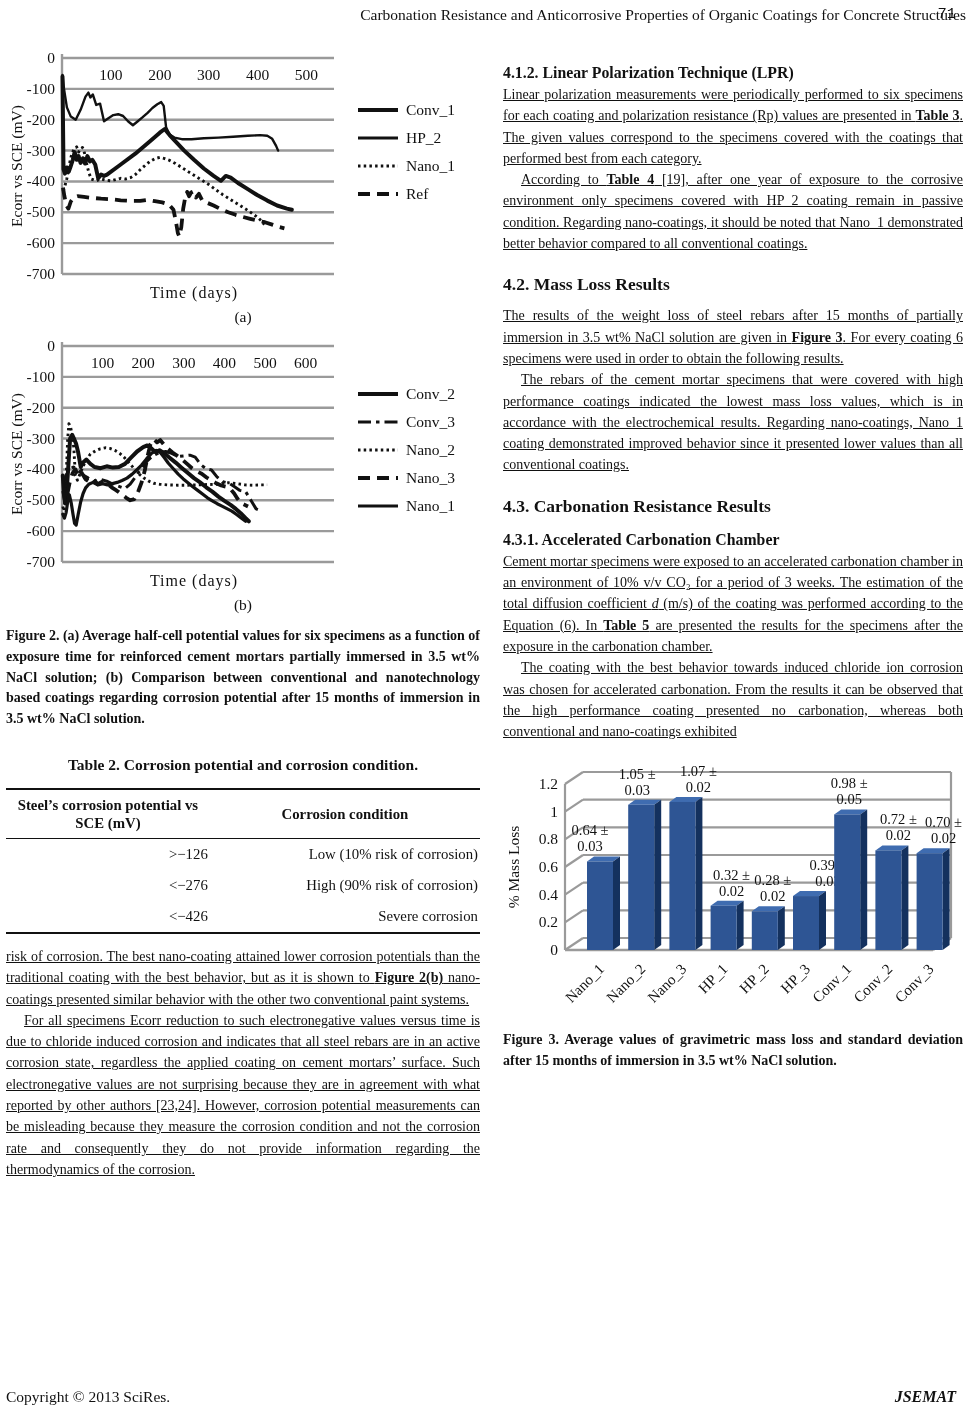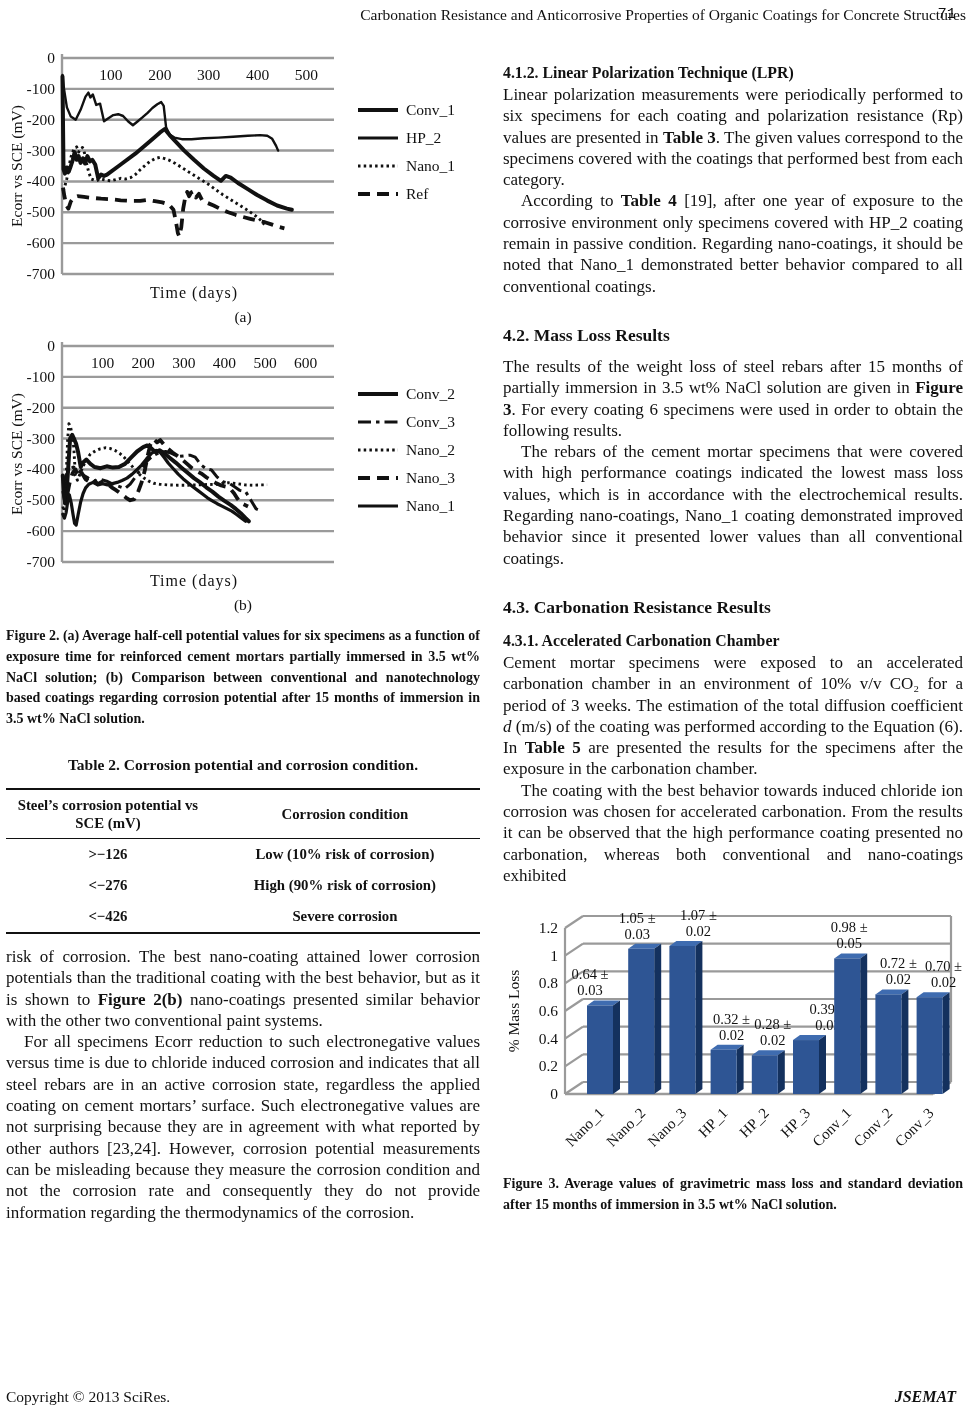--- a/index.html
+++ b/index.html
@@ -2,31 +2,31 @@
 <html><head>
 <meta charset="utf-8">
 <style>
   html,body{margin:0;padding:0;background:#fff;}
   body{width:966px;height:1416px;position:relative;font-family:"Liberation Serif",serif;color:#111;}
   .hdr{position:absolute;top:6px;left:0;width:100%;text-align:right;font-size:15.5px;}
   .pagenum{position:absolute;top:5px;right:10px;font-size:15.5px;font-family:Liberation Mono, monospace;}
   .col{position:absolute;}
   .col-left{left:6px;top:44px;width:474px;}
   .col-right{left:503px;top:50px;width:460px;}
-  p.body{font-size:17px;line-height:21.3px;text-align:justify;margin:0;}
+  p.body{font-size:14px;line-height:21.3px;text-align:justify;margin:0;text-decoration:underline;}
   p.body.indent{text-indent:18px;}
-  h3.main{font-size:17.5px;margin:28px 0 10px 0;}
+  h3.main{font-size:17.5px;margin:20px 0 10px 0;}
   h4.sub{font-size:15.8px;margin:14px 0 2px 0;}
   .figcap{font-weight:bold;font-size:14px;line-height:20.8px;text-align:justify;margin-top:12px;}
   .sublabel{text-align:center;font-size:15.5px;margin:2px 0 6px 0;}
   .tbl-title{font-weight:bold;font-size:15.5px;text-align:center;margin-top:26px;}
   table.t2{width:100%;border-collapse:collapse;margin-top:14px;font-size:14.8px;
     border-top:2px solid #111;border-bottom:2px solid #111;}
   table.t2 th{font-weight:bold;border-bottom:1.5px solid #111;padding:6px 2px;line-height:18px;}
-  table.t2 td{text-align:center;padding:7px 2px;font-weight:bold;}
+  table.t2 td{text-align:right;padding:7px 2px;}
   .chart-wrap{margin:0;}
   .footer-left{position:absolute;left:6px;bottom:10px;font-size:15.5px;}
   .footer-right{position:absolute;right:10px;bottom:10px;font-size:16px;font-weight:bold;font-style:italic;}
   svg text{font-family:"Liberation Serif",serif;fill:#111;}
   .mt8{margin-top:8px;} .mt12{margin-top:12px;}
 </style>
 </head>
 <body>
 
 <div class="hdr">Carbonation Resistance and Anticorrosive Properties of Organic Coatings for Concrete Structures</div>

